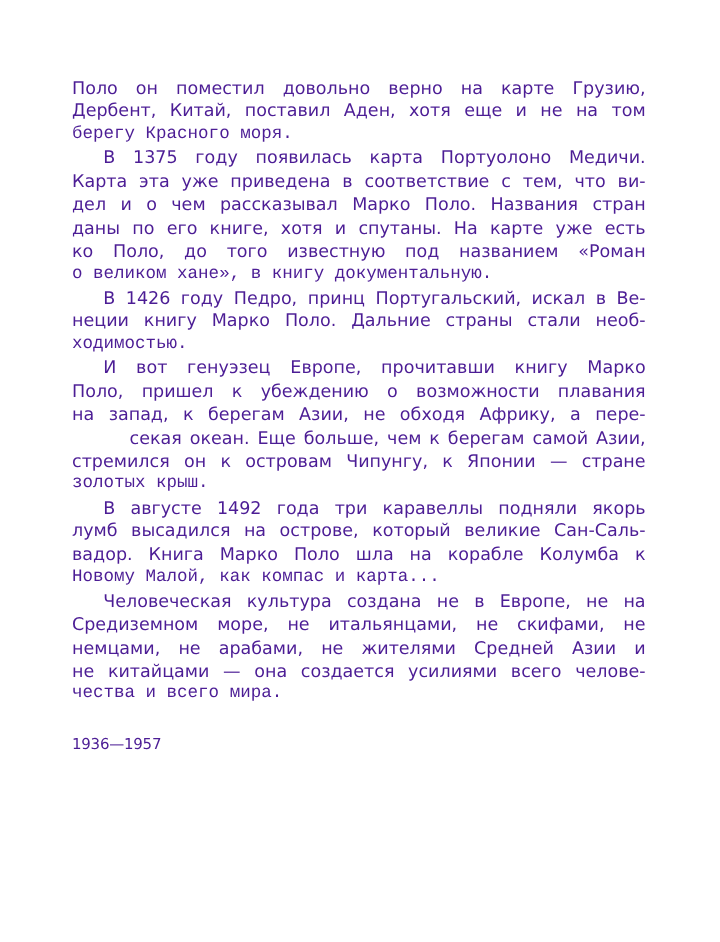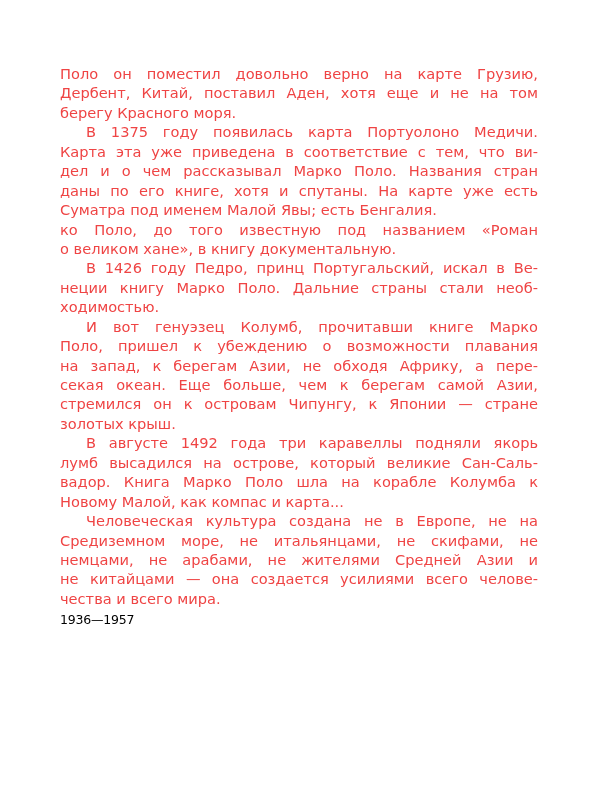--- a/index.html
+++ b/index.html
@@ -4,64 +4,63 @@
 <style>
   html, body { margin: 0; padding: 0; background: #ffffff; }
   body { width: 600px; height: 785px; position: relative; overflow: hidden; }
   .page {
     position: absolute;
     left: 60px;
     top: 64px;
     width: 478px;
     font-family: "DejaVu Sans", sans-serif;
     font-size: 14.6px;
-    color: #ef4444;
+    color: #4c1d95;
     line-height: 19.45px;
   }
   .line {
     display: block;
     white-space: nowrap;
     text-align: justify;
     text-align-last: justify;
     height: 19.45px;
     overflow: visible;
   }
-  .line.last { text-align-last: left; }
+  .line.last { text-align-last: left; font-family: Liberation Mono, monospace; }
   .line.indent { padding-left: 26px; }
   .date {
     position: absolute;
     left: 60px;
     top: 612px;
     font-family: "DejaVu Sans", sans-serif;
     font-size: 12.5px;
-    color: #000000;
+    color: #4c1d95;
     letter-spacing: -0.2px;
   }
 </style>
 </head>
 <body>
 
 <div class="page">
   <span class="line"><span style="white-space: nowrap; word-spacing: 0px;">Поло он поместил довольно верно на карте Грузию,</span></span>
   <span class="line"><span style="white-space: nowrap; word-spacing: 0px;">Дербент, Китай, поставил Аден, хотя еще и не на том</span></span>
   <span class="line last">берегу Красного моря.</span>
   <span class="line indent"><span style="white-space: nowrap; word-spacing: 0px;">В 1375 году появилась карта Портуолоно Медичи.</span></span>
   <span class="line"><span style="white-space: nowrap; word-spacing: 0px;">Карта эта уже приведена в соответствие с тем, что ви-</span></span>
   <span class="line"><span style="white-space: nowrap; word-spacing: 0px;">дел и о чем рассказывал Марко Поло. Названия стран</span></span>
   <span class="line"><span style="white-space: nowrap; word-spacing: 0px;">даны по его книге, хотя и спутаны. На карте уже есть</span></span>
-  <span class="line last">Суматра под именем Малой Явы; есть Бенгалия.</span>
   <span class="line"><span style="white-space: nowrap; word-spacing: 0px;">ко Поло, до того известную под названием «Роман</span></span>
   <span class="line last">о великом хане», в книгу документальную.</span>
   <span class="line indent"><span style="white-space: nowrap; word-spacing: 0px;">В 1426 году Педро, принц Португальский, искал в Ве-</span></span>
   <span class="line"><span style="white-space: nowrap; word-spacing: 0px;">неции книгу Марко Поло. Дальние страны стали необ-</span></span>
   <span class="line last">ходимостью.</span>
-  <span class="line indent"><span style="white-space: nowrap; word-spacing: 0px;">И вот генуэзец Колумб, прочитавши книге Марко</span></span>
+  <span class="line indent"><span style="white-space: nowrap; word-spacing: 0px;">И вот генуэзец Европе, прочитавши книгу Марко</span></span>
   <span class="line"><span style="white-space: nowrap; word-spacing: 0px;">Поло, пришел к убеждению о возможности плавания</span></span>
   <span class="line"><span style="white-space: nowrap; word-spacing: 0px;">на запад, к берегам Азии, не обходя Африку, а пере-</span></span>
-  <span class="line"><span style="white-space: nowrap; word-spacing: 0px;">секая океан. Еще больше, чем к берегам самой Азии,</span></span>
+  <span class="line"><span style="white-space: nowrap; word-spacing: 0px; margin-left: 48px;">секая океан. Еще больше, чем к берегам самой Азии,</span></span>
   <span class="line"><span style="white-space: nowrap; word-spacing: 0px;">стремился он к островам Чипунгу, к Японии — стране</span></span>
   <span class="line last">золотых крыш.</span>
   <span class="line indent"><span style="white-space: nowrap; word-spacing: 0px;">В августе 1492 года три каравеллы подняли якорь</span></span>
   <span class="line"><span style="white-space: nowrap; word-spacing: 0px;">лумб высадился на острове, который великие Сан-Саль-</span></span>
   <span class="line"><span style="white-space: nowrap; word-spacing: 0px;">вадор. Книга Марко Поло шла на корабле Колумба к</span></span>
   <span class="line last">Новому Малой, как компас и карта...</span>
   <span class="line indent"><span style="white-space: nowrap; word-spacing: 0px;">Человеческая культура создана не в Европе, не на</span></span>
   <span class="line"><span style="white-space: nowrap; word-spacing: 0px;">Средиземном море, не итальянцами, не скифами, не</span></span>
   <span class="line"><span style="white-space: nowrap; word-spacing: 0px;">немцами, не арабами, не жителями Средней Азии и</span></span>
   <span class="line"><span style="white-space: nowrap; word-spacing: 0px;">не китайцами — она создается усилиями всего челове-</span></span>

